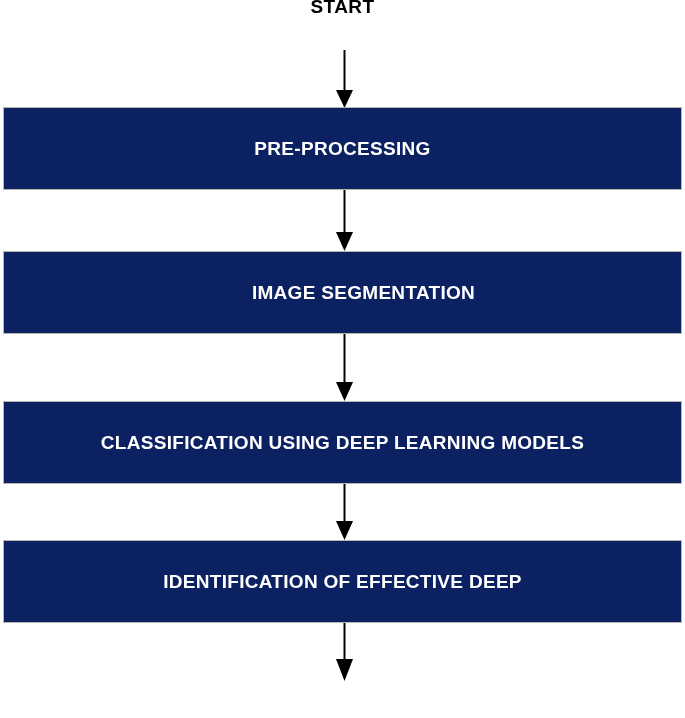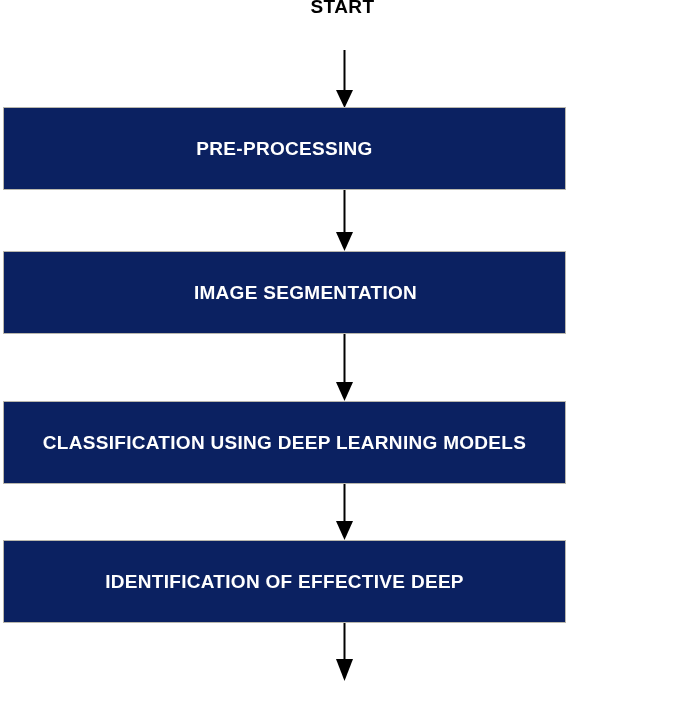--- a/index.html
+++ b/index.html
@@ -42,21 +42,21 @@
   }
 
   #stop-label {
     top: 720px;
     left: 0;
   }
 
   .process-box {
     position: absolute;
     left: 3px;
-    width: 563px;
+    width: 679px;
     background: #0b2161;
     border: 1px solid #b9b7ad;
     box-sizing: border-box;
     display: flex;
     align-items: center;
     justify-content: center;
   }
 
   .process-label {
     color: #ffffff;

